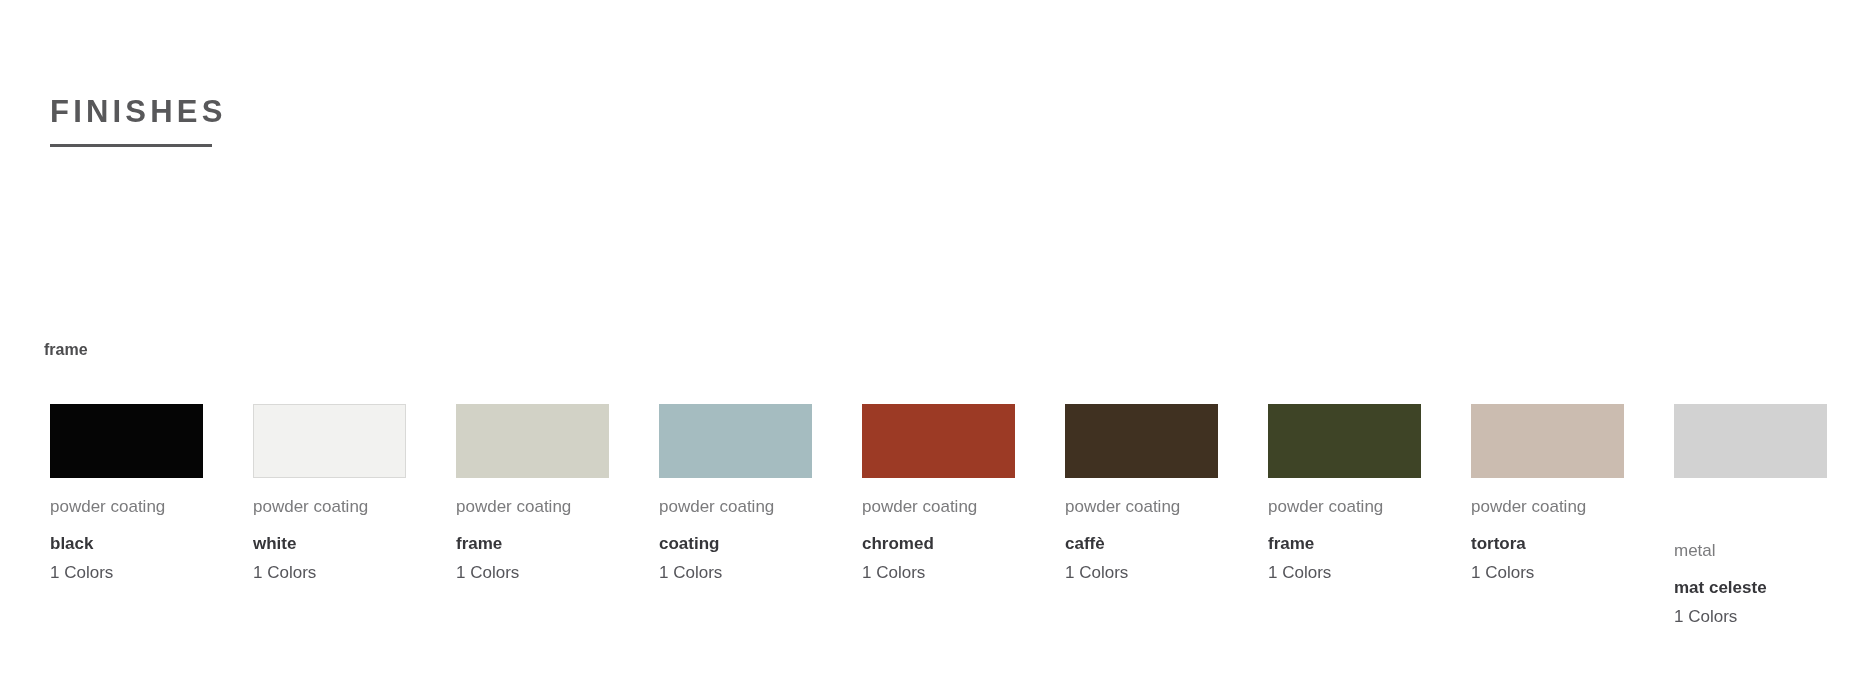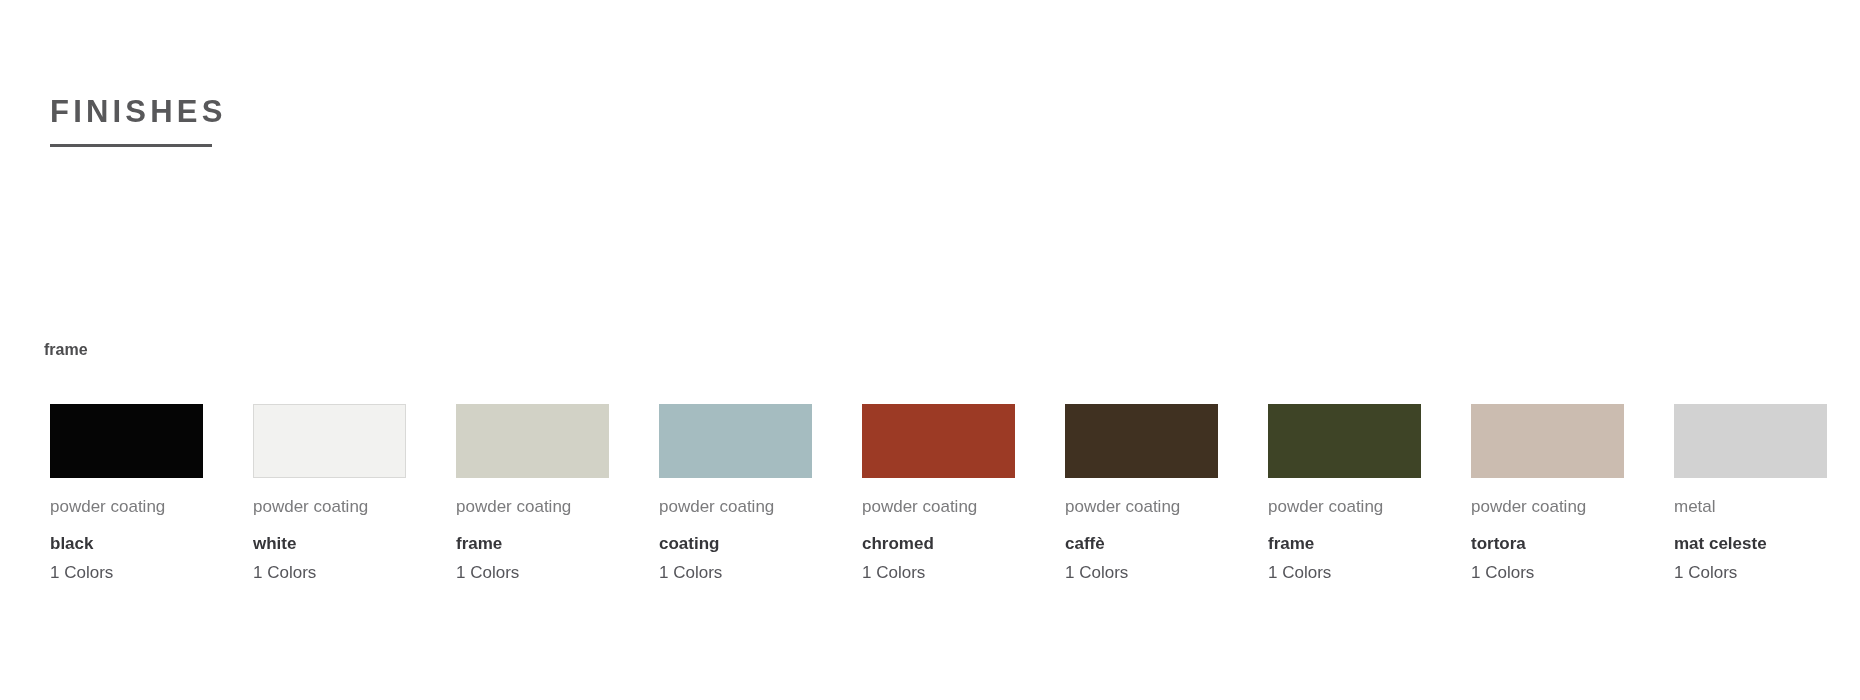--- a/index.html
+++ b/index.html
@@ -66,20 +66,21 @@
     align-items: flex-start;
   }
   .swatch-card {
     width: 153px;
     margin-right: 50px;
     display: flex;
     flex-direction: column;
   }
   .swatch-card:last-child {
     margin-right: 0;
+    gap: 44px;
   }
   .swatch-chip {
     width: 153px;
     height: 74px;
     display: block;
   }
   .swatch-chip.has-outline {
     box-shadow: inset 0 0 0 1px rgba(0, 0, 0, 0.10);
   }
   .swatch-meta {

